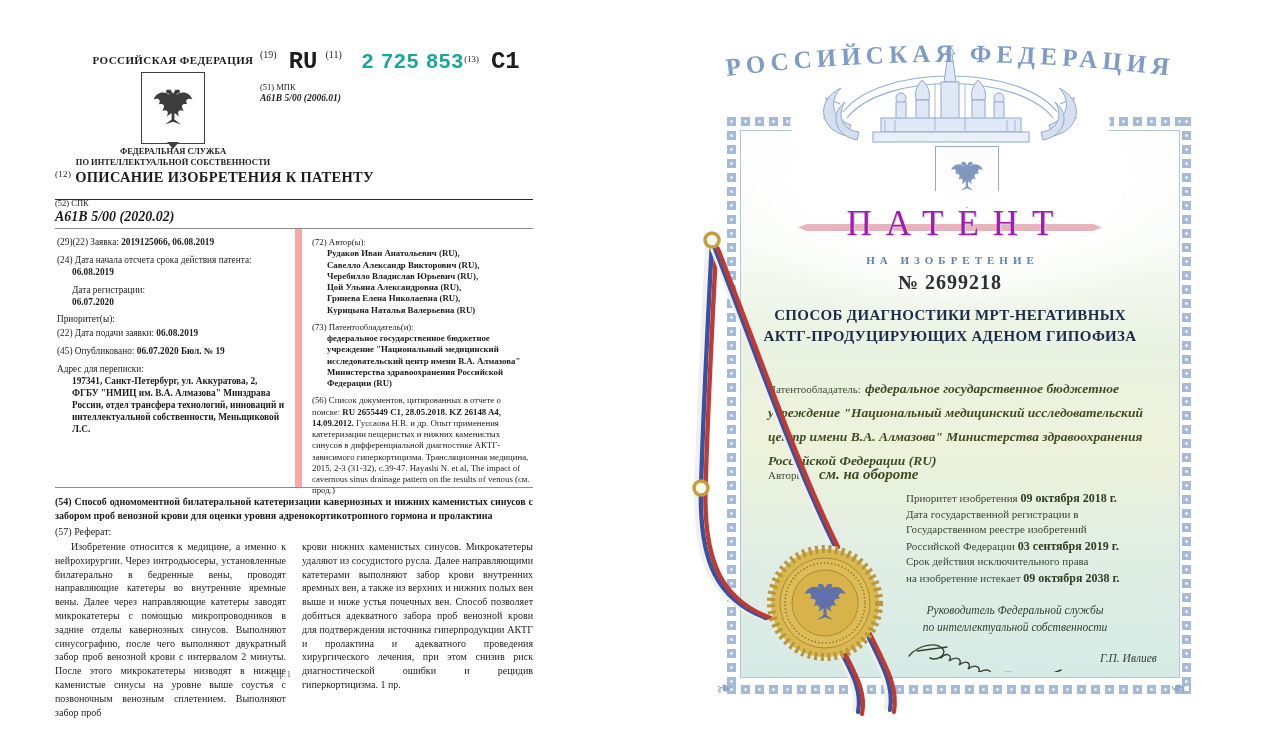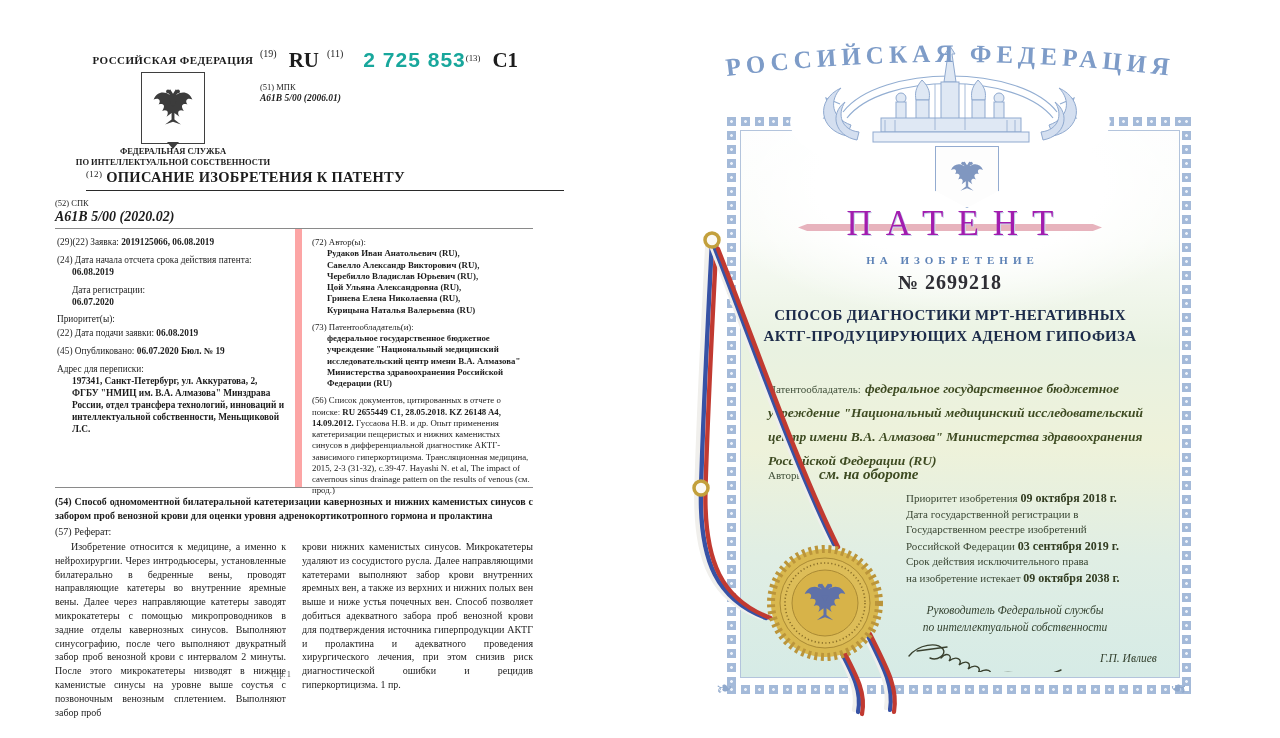--- a/index.html
+++ b/index.html
@@ -14,26 +14,26 @@
   .lp-country { position: absolute; left: 28px; top: 14px; width: 180px; text-align: center;
     font-size: 11px; font-weight: bold; letter-spacing: .4px; }
   .lp-emblem { position: absolute; left: 86px; top: 32px; width: 64px; height: 72px;
     border: 1.5px solid #3f3f3f; display: flex; align-items: center; justify-content: center; background: #fff; }
   .lp-emblem::after { content: ""; position: absolute; left: 50%; bottom: -12px; transform: translateX(-50%);
     border: 6px solid transparent; border-top: 7px solid #3f3f3f; }
   .lp-agency { position: absolute; left: 0; top: 106px; width: 236px; text-align: center;
     font-size: 8.5px; font-weight: bold; line-height: 1.3; }
   .lp-publine { position: absolute; left: 205px; top: 8px; white-space: nowrap; }
   .lp-publine .code-small { font-size: 10px; vertical-align: 10px; }
-  .lp-publine .ru, .lp-publine .kind { font-family: Liberation Serif, serif; font-weight: bold; font-size: 21px; }
+  .lp-publine .ru, .lp-publine .kind { font-family: Liberation Mono, monospace; font-weight: bold; font-size: 24px; }
   .lp-publine .num { font-family: "Liberation Sans", sans-serif; font-weight: bold; font-size: 21px; letter-spacing: 1px; }
   .lp-ipc-label { position: absolute; left: 205px; top: 42px; font-size: 8.5px; }
   .lp-ipc-value { position: absolute; left: 205px; top: 53px; font-size: 9.5px; font-weight: bold; font-style: italic; }
   .lp-doctype { position: absolute; left: 0; top: 129px; width: 478px; border-bottom: 1.5px solid #2a2a2a;
-    padding-bottom: 4px; font-weight: bold; font-size: 14.5px; letter-spacing: .3px; margin-left: 31px; }
+    padding-bottom: 13px; font-weight: bold; font-size: 14.5px; letter-spacing: .3px; }
   .lp-doctype .code-small { font-size: 9px; font-weight: normal; vertical-align: 5px; }
   .lp-cpc-label { position: absolute; left: 0; top: 158px; font-size: 8.5px; }
   .lp-cpc-value { position: absolute; left: 0; top: 169px; font-size: 14px; font-weight: bold; font-style: italic; }
   .lp-biblio { position: absolute; left: 0; top: 188px; width: 478px; height: 260px;
     border-top: 1px solid #8a8a8a; border-bottom: 1px solid #8a8a8a; display: flex; font-size: 9.3px; line-height: 1.28; }
   .lp-col-left { width: 240px; padding: 8px 10px 0 2px; }
   .lp-col-right { flex: 1; border-left: 7px solid #fca5a5; padding: 8px 2px 0 10px; font-size: 8.8px; }
   .b-row { margin-bottom: 6px; }
   .val { font-weight: bold; }
   .ind { margin-left: 15px; }

